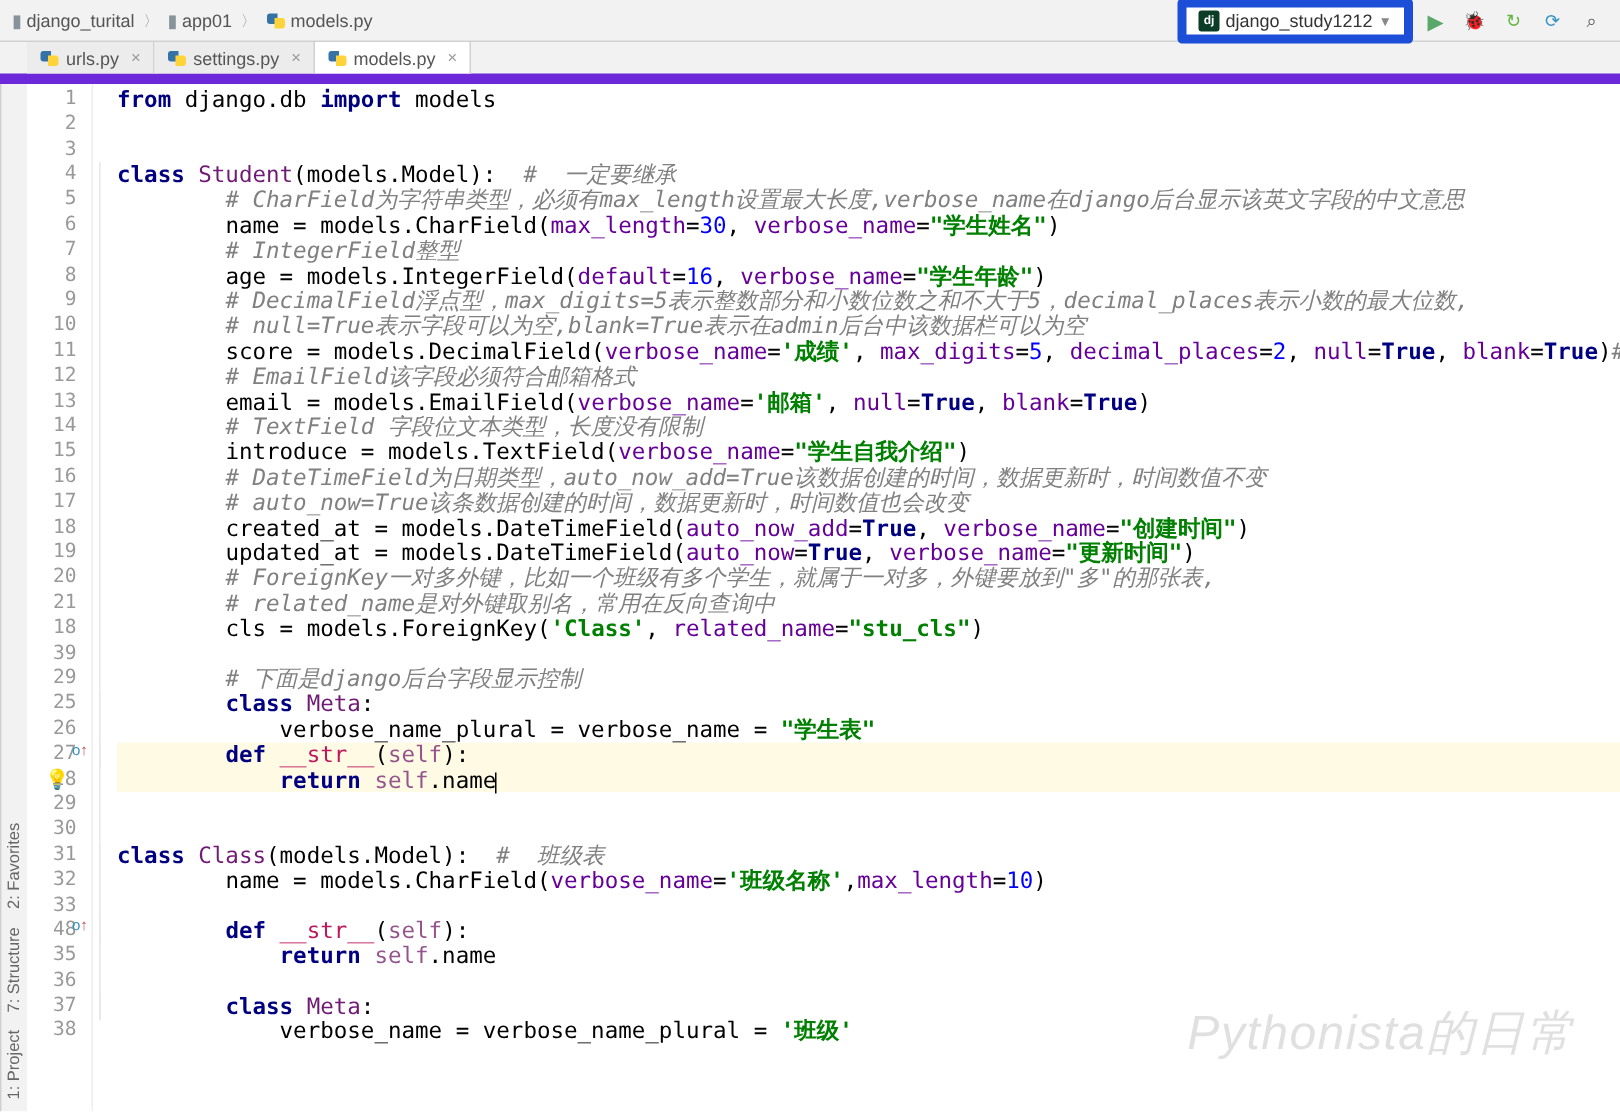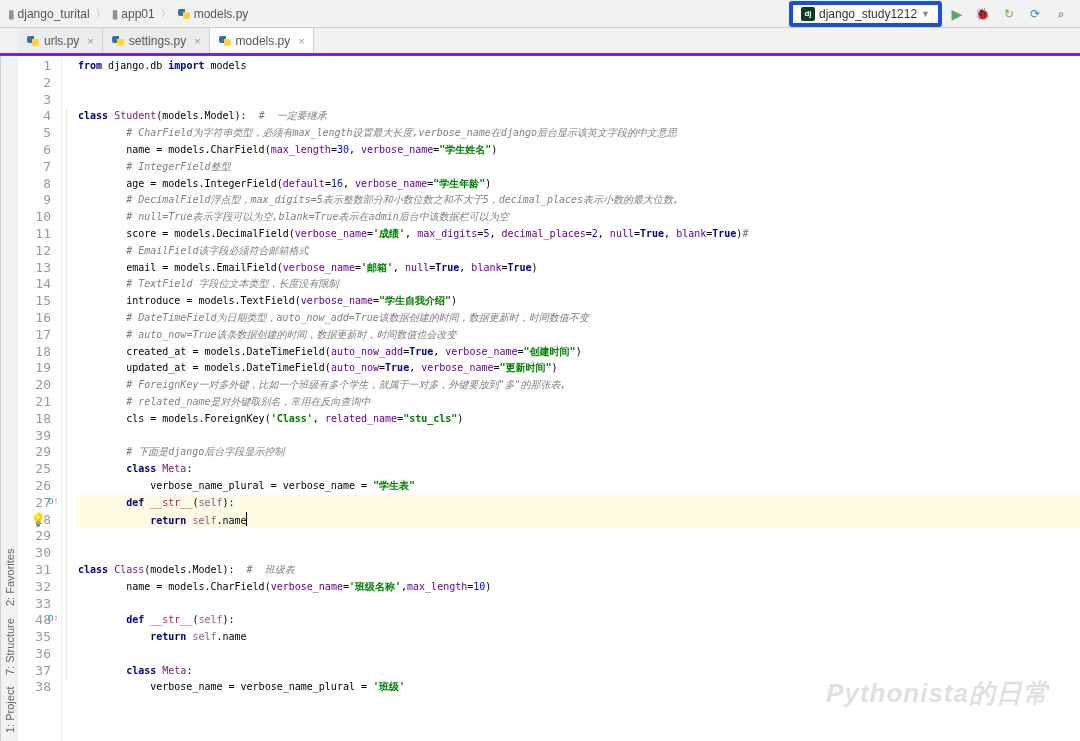--- a/index.html
+++ b/index.html
@@ -2,55 +2,55 @@
 <html><head>
 <meta charset="utf-8">
 <style>
 * { margin: 0; padding: 0; box-sizing: border-box; }
 body { font-family: -apple-system, "Segoe UI", sans-serif; font-size: 12px; background: #fff; color: #333; overflow: hidden; width: 1080px; height: 741px; }
 .toolbar { height: 28px; background: #f2f2f2; border-bottom: 1px solid #d1d1d1; display: flex; align-items: center; padding: 0 8px; justify-content: space-between; }
 .breadcrumb { display: flex; align-items: center; gap: 4px; color: #555; }
 .breadcrumb .sep { color: #999; font-size: 10px; margin: 0 2px; }
 .bc-item { display: flex; align-items: center; gap: 3px; }
 .tool-right { display: flex; align-items: center; gap: 4px; }
-.config { border: 4px solid #1d4ed8; border-radius: 3px; padding: 2px 8px; display: flex; align-items: center; gap: 4px; background: #fff; }
+.config { border: 6px solid #1d4ed8; border-radius: 3px; padding: 2px 8px; display: flex; align-items: center; gap: 4px; background: #fff; }
 .tool-btn { width: 22px; height: 22px; display: flex; align-items: center; justify-content: center; cursor: pointer; color: #555; }
-.tabs { height: 28px; background: #f2f2f2; border-bottom: 3px solid #6d28d9; display: flex; align-items: center; padding-left: 18px; }
+.tabs { height: 28px; background: #f2f2f2; border-bottom: 7px solid #6d28d9; display: flex; align-items: center; padding-left: 18px; }
 .tab { padding: 4px 8px; display: flex; align-items: center; gap: 4px; border-right: 1px solid #d1d1d1; background: #ececec; height: 100%; cursor: pointer; font-size: 12px; color: #555; }
 .tab.active { background: #fff; }
 .tab .close { color: #999; margin-left: 4px; font-size: 11px; }
 .main { display: flex; height: calc(100% - 56px); position: relative; }
 .side-panel { width: 18px; background: #f2f2f2; border-right: 1px solid #d1d1d1; writing-mode: vertical-rl; transform: rotate(180deg); display: flex; align-items: center; justify-content: flex-start; padding: 8px 0; font-size: 11px; color: #666; gap: 12px; }
 .side-panel span { cursor: pointer; }
 .gutter { width: 44px; background: #fff; text-align: right; padding-right: 10px; color: #999; font-family: Menlo, Consolas, monospace; font-size: 13px; line-height: 16.8px; padding-top: 2px; position: relative; border-right: 1px solid #eee; }
 .gutter .ln { height: 16.8px; }
 .fold-gutter { width: 14px; background: #fff; position: relative; padding-top: 2px; }
 .fold-line { position: absolute; left: 4px; width: 1px; background: #e8e8e8; }
-.editor { flex: 1; font-family: Menlo, Consolas, monospace; font-size: 10px; line-height: 16.8px; padding-top: 2px; padding-left: 2px; white-space: pre; overflow: hidden; position: relative; }
+.editor { flex: 1; font-family: Menlo, Consolas, monospace; font-size: 15px; line-height: 16.8px; padding-top: 2px; padding-left: 2px; white-space: pre; overflow: hidden; position: relative; }
 .editor .line { height: 16.8px; }
 .editor .hl { background: #fffae3; display: block; width: 100%; }
 .kw { color: #000080; font-weight: bold; }
 .self { color: #94558D; }
 .cls { color: #701a75; }
 .fn { color: #be185d; }
 .str { color: #008000; font-weight: bold; }
 .num { color: #0000ff; }
 .param { color: #660099; }
 .cm { color: #808080; font-style: italic; }
 .op { color: #000; }
 .py-icon { display: inline-block; width: 14px; height: 14px; position: relative; }
 .py-icon::before { content: ""; position: absolute; width: 7px; height: 7px; background: #3572A5; border-radius: 2px 0 0 2px; top: 2px; left: 1px; }
 .py-icon::after { content: ""; position: absolute; width: 7px; height: 7px; background: #FFD43B; border-radius: 0 2px 2px 0; bottom: 2px; right: 1px; }
 .folder-icon { color: #87939A; font-size: 12px; }
 .dj-icon { display: inline-block; width: 14px; height: 14px; background: #0a3c26; color: #fff; font-size: 8px; text-align: center; line-height: 14px; border-radius: 2px; font-weight: bold; }
 .run-icon { color: #59A869; font-size: 14px; }
 .bug-icon { color: #499C54; }
 .cursor { display: inline-block; width: 1px; height: 14px; background: #000; vertical-align: text-bottom; margin-left: -1px; }
 .bulb { position: absolute; left: 30px; color: #eeb600; font-size: 13px; }
-.watermark { position: absolute; right: 30px; bottom: 30px; font-size: 26px; color: #ccc; opacity: 0.6; font-weight: bold; font-style: italic; letter-spacing: 1px; }
+.watermark { position: absolute; right: 30px; bottom: 30px; font-size: 32px; color: #ccc; opacity: 0.6; font-weight: normal; font-style: italic; letter-spacing: 1px; }
 </style>
 </head>
 <body>
 
 <div class="toolbar">
   <div class="breadcrumb">
     <span class="bc-item">
         <span class="folder-icon">▮</span>
         <span>django_turital</span>
       </span>

